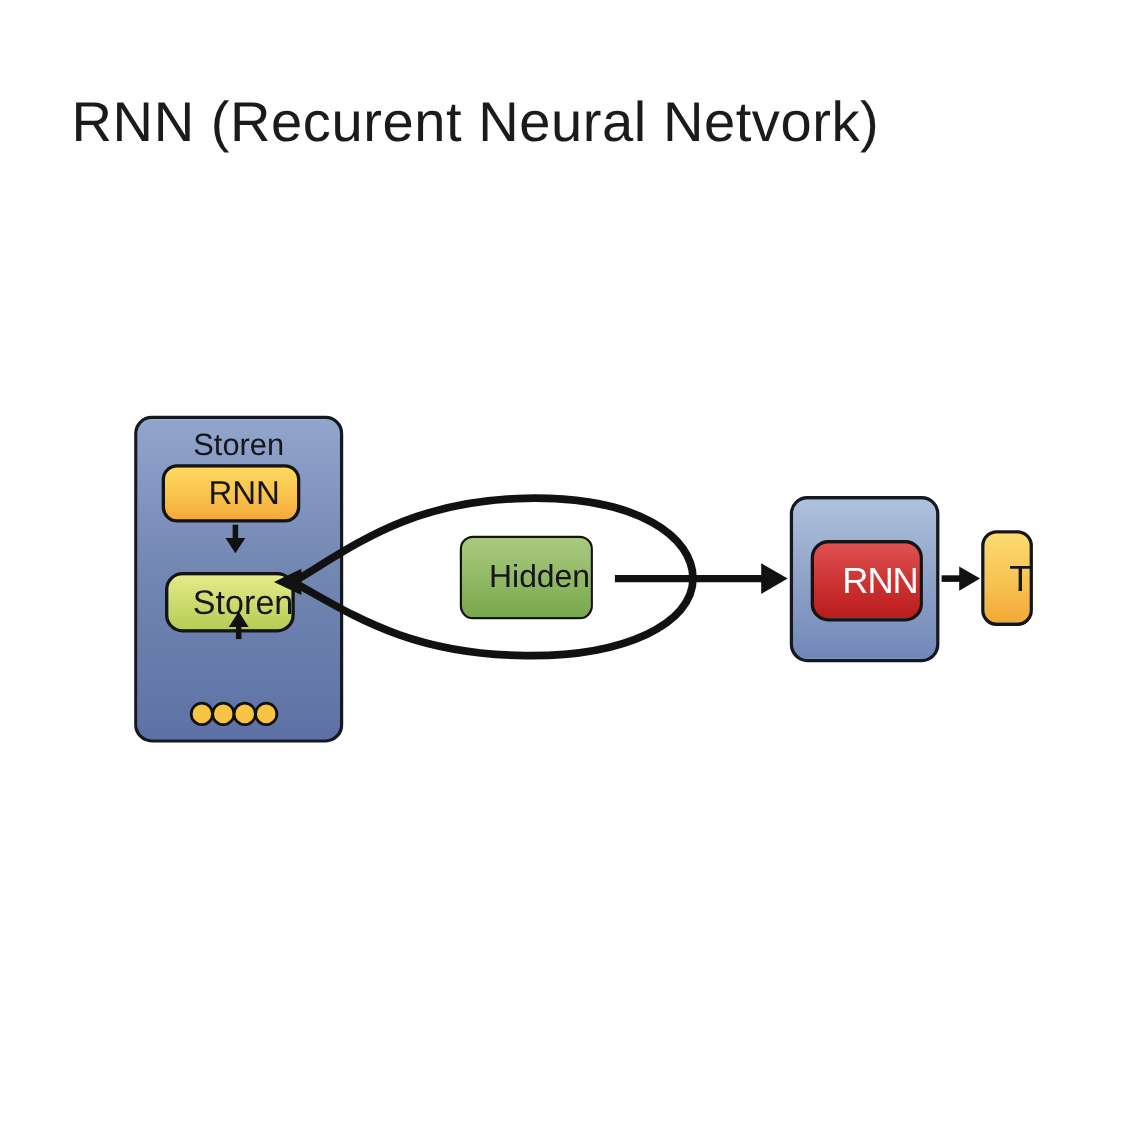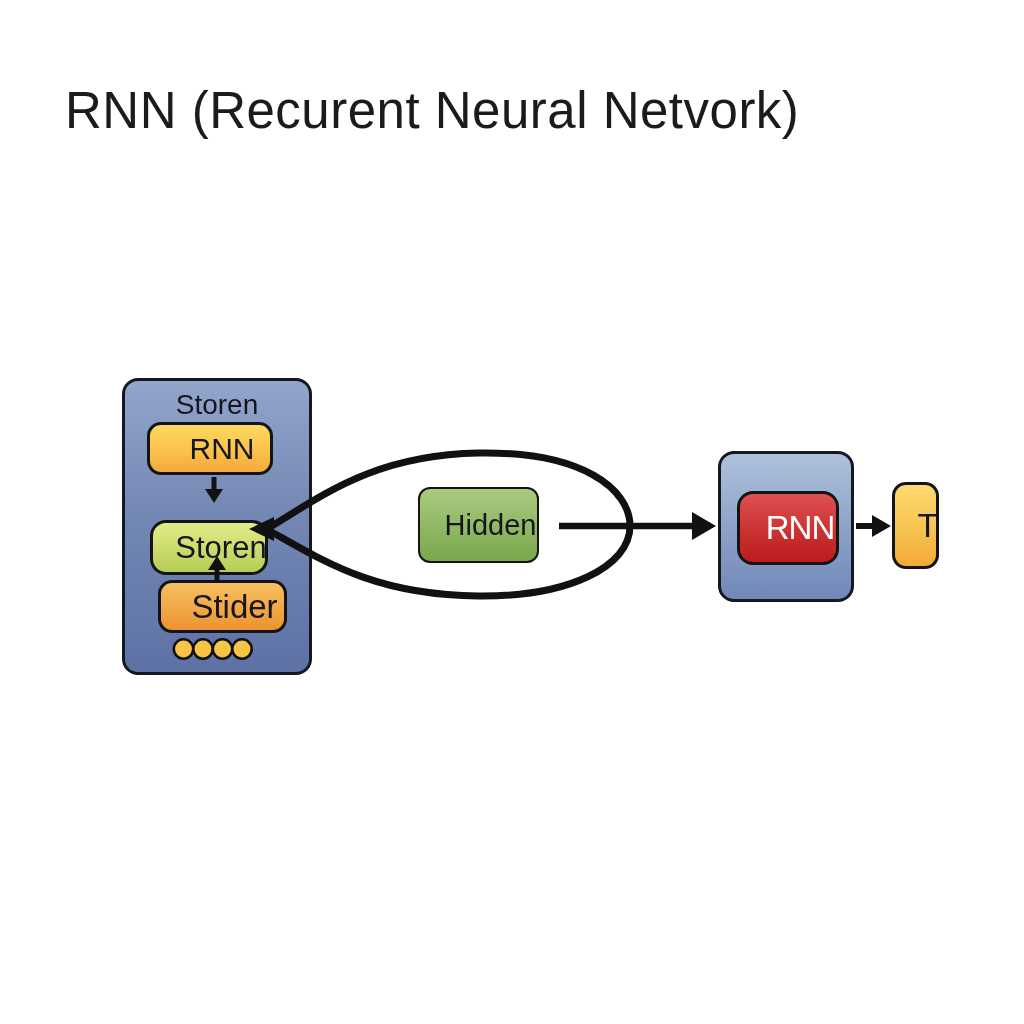--- a/index.html
+++ b/index.html
@@ -179,21 +179,20 @@
         <circle cx="242" cy="649" r="9.7" fill="#f7c445" stroke="#111111" stroke-width="2.5"></circle>
       </g>
   </svg>
 
   <div class="panel panel-left">
     <div class="panel-label">Storen</div>
   </div>
 
   <div class="box box-rnn-left">RNN</div>
   <div class="box box-storen">Storen</div>
-  <div class="box box-stider">Stider</div>
 
   <div class="box box-hidden">Hidden</div>
 
   <div class="panel panel-right"></div>
   <div class="box box-rnn-right">RNN</div>
 
   <div class="box box-t">T</div>
 
 </div>
 

